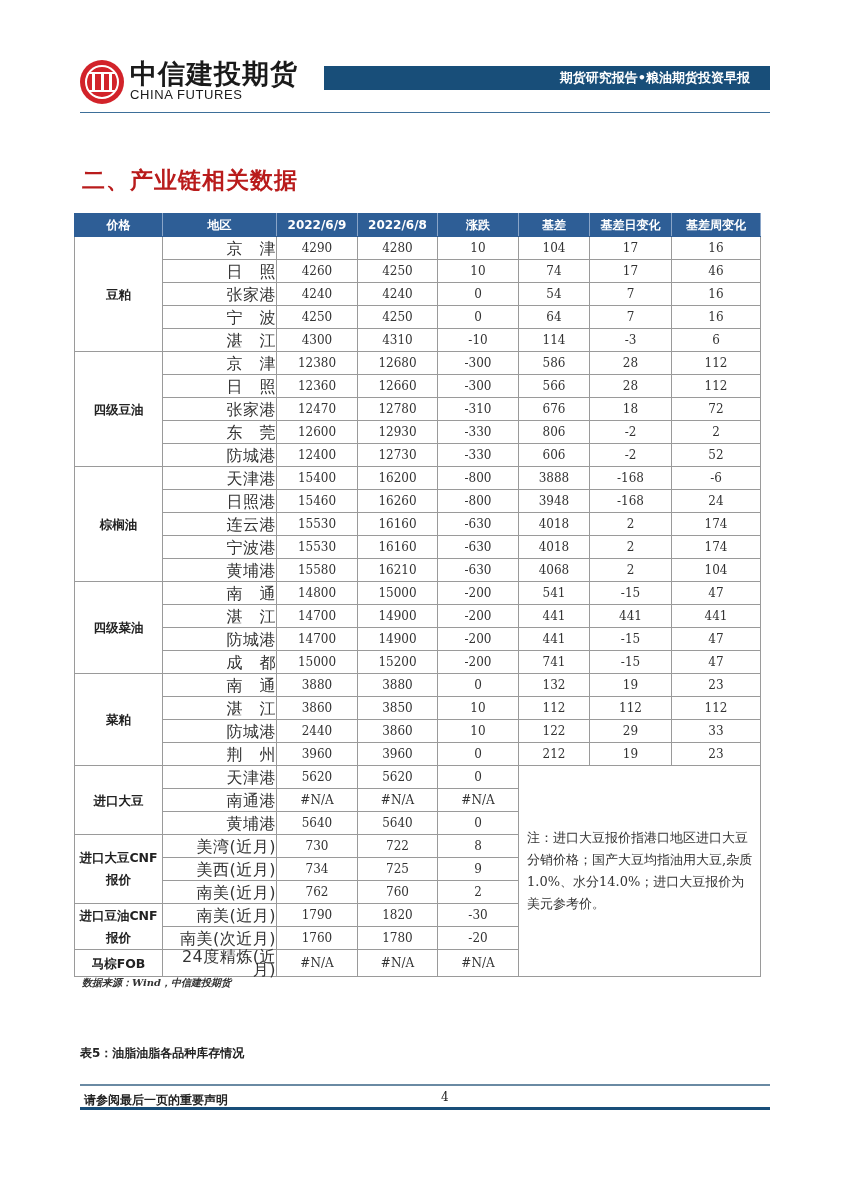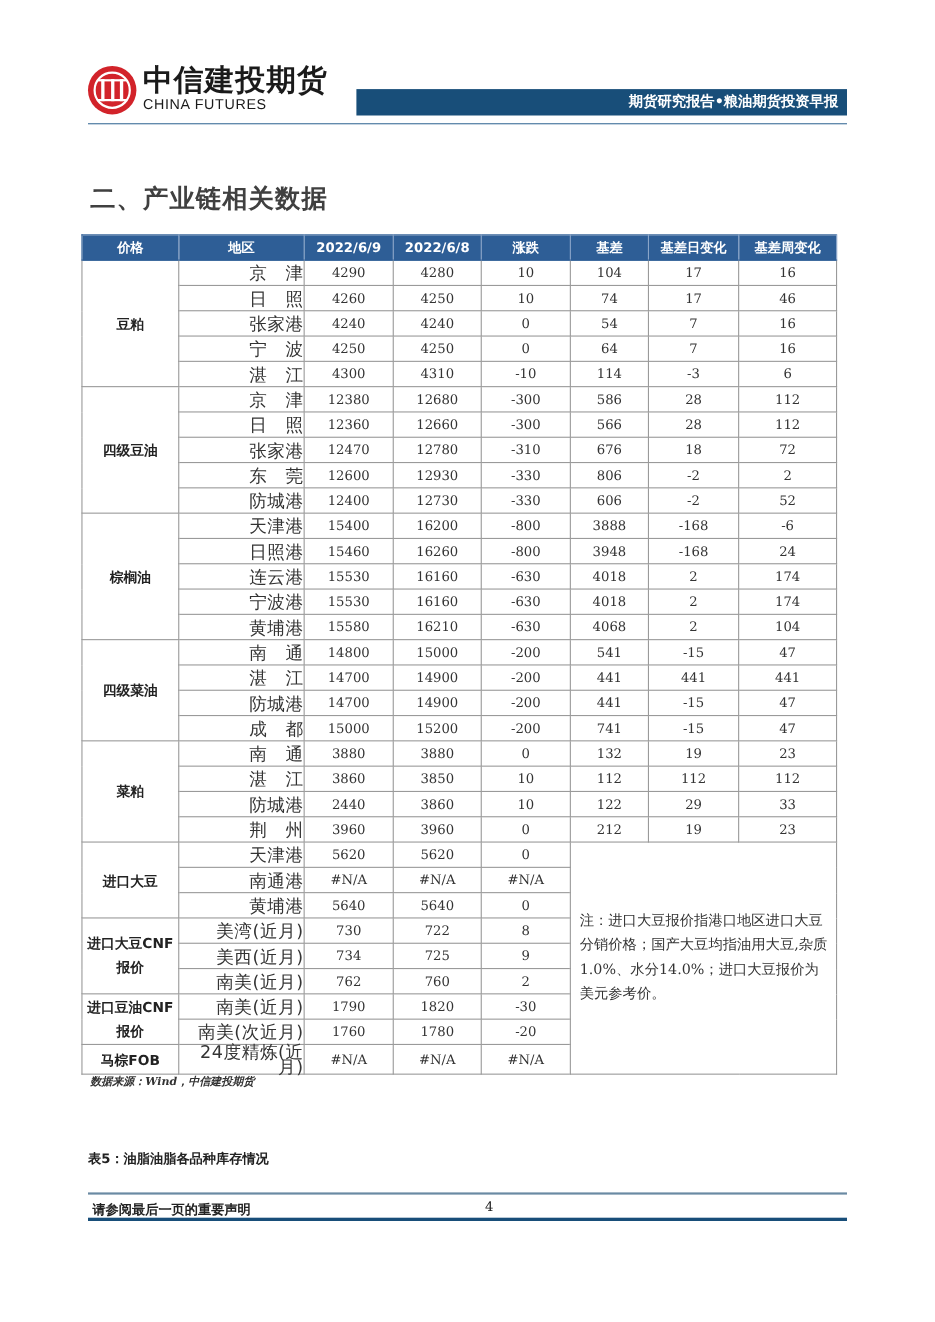--- a/index.html
+++ b/index.html
@@ -8,24 +8,24 @@
 
   .logo { position: absolute; left: 80px; top: 60px; height: 44px; display: flex; align-items: center; }
   .logo-mark { width: 44px; height: 44px; border-radius: 50%; background: #d2232a; position: relative; overflow: hidden; }
   .logo-mark .ring { position: absolute; left: 5px; top: 5px; width: 34px; height: 34px; border-radius: 50%; border: 2px solid #fff; }
   .logo-mark .bar { position: absolute; top: 12px; width: 3px; height: 20px; background: #fff; }
   .logo-mark .hbar { position: absolute; left: 9px; width: 26px; height: 2px; background: #fff; }
   .logo-text { margin-left: 6px; display: flex; flex-direction: column; }
   .logo-cn { font-family: "DejaVu Sans", sans-serif; font-weight: bold; font-size: 27px; line-height: 24px; color: #1a1a1a; letter-spacing: 1px; }
   .logo-en { font-family: "Liberation Sans", sans-serif; font-size: 13px; line-height: 17px; color: #1a1a1a; letter-spacing: 0.6px; }
 
-  .header-bar { position: absolute; left: 324px; top: 81px; width: 446px; height: 24px; background: #184e79; color: #fff; font-family: "DejaVu Sans", sans-serif; font-weight: bold; font-size: 13px; line-height: 24px; text-align: right; padding-right: 8px; }
+  .header-bar { position: absolute; left: 324px; top: 66px; width: 446px; height: 24px; background: #184e79; color: #fff; font-family: "DejaVu Sans", sans-serif; font-weight: bold; font-size: 13px; line-height: 24px; text-align: right; padding-right: 20px; }
   .header-rule { position: absolute; left: 80px; top: 112px; width: 690px; height: 1px; background: #3d6f99; }
 
-  .section-title { position: absolute; left: 82px; top: 165px; font-family: "DejaVu Sans", sans-serif; font-weight: bold; font-size: 23px; color: #404040; letter-spacing: 1px; }
+  .section-title { position: absolute; left: 82px; top: 165px; font-family: "DejaVu Sans", sans-serif; font-weight: bold; font-size: 23px; color: #b91c1c; letter-spacing: 1px; }
 
   table.data { position: absolute; left: 74px; top: 213px; border-collapse: collapse; width: 686px; table-layout: fixed; font-size: 12px; }
   table.data th { background: #2e5e96; color: #fff; font-family: "DejaVu Sans", sans-serif; font-weight: bold; font-size: 12px; height: 23px; border: 1px solid #2e5e96; border-right: 1px solid #8aa5c8; text-align: center; }
   table.data td { height: 23px; border: 1px solid #9a9a9a; text-align: center; font-size: 12px; color: #333; padding: 0; line-height: 13px; }
   table.data td.cat { font-family: "DejaVu Sans", sans-serif; font-weight: bold; font-size: 12.5px; color: #222; }
   table.data td.region { font-family: "DejaVu Sans", sans-serif; font-size: 16px; color: #333; letter-spacing: 0.5px; text-align: right; }
   table.data td.note { text-align: left; vertical-align: middle; padding: 0 6px 0 8px; font-size: 13px; line-height: 22px; color: #333; }
   table.data tr.group-start td { border-top: 1.5px solid #777; }
 
   .source { position: absolute; left: 82px; top: 976px; font-family: "DejaVu Serif", serif; font-style: italic; font-weight: bold; font-size: 10px; color: #333; }

